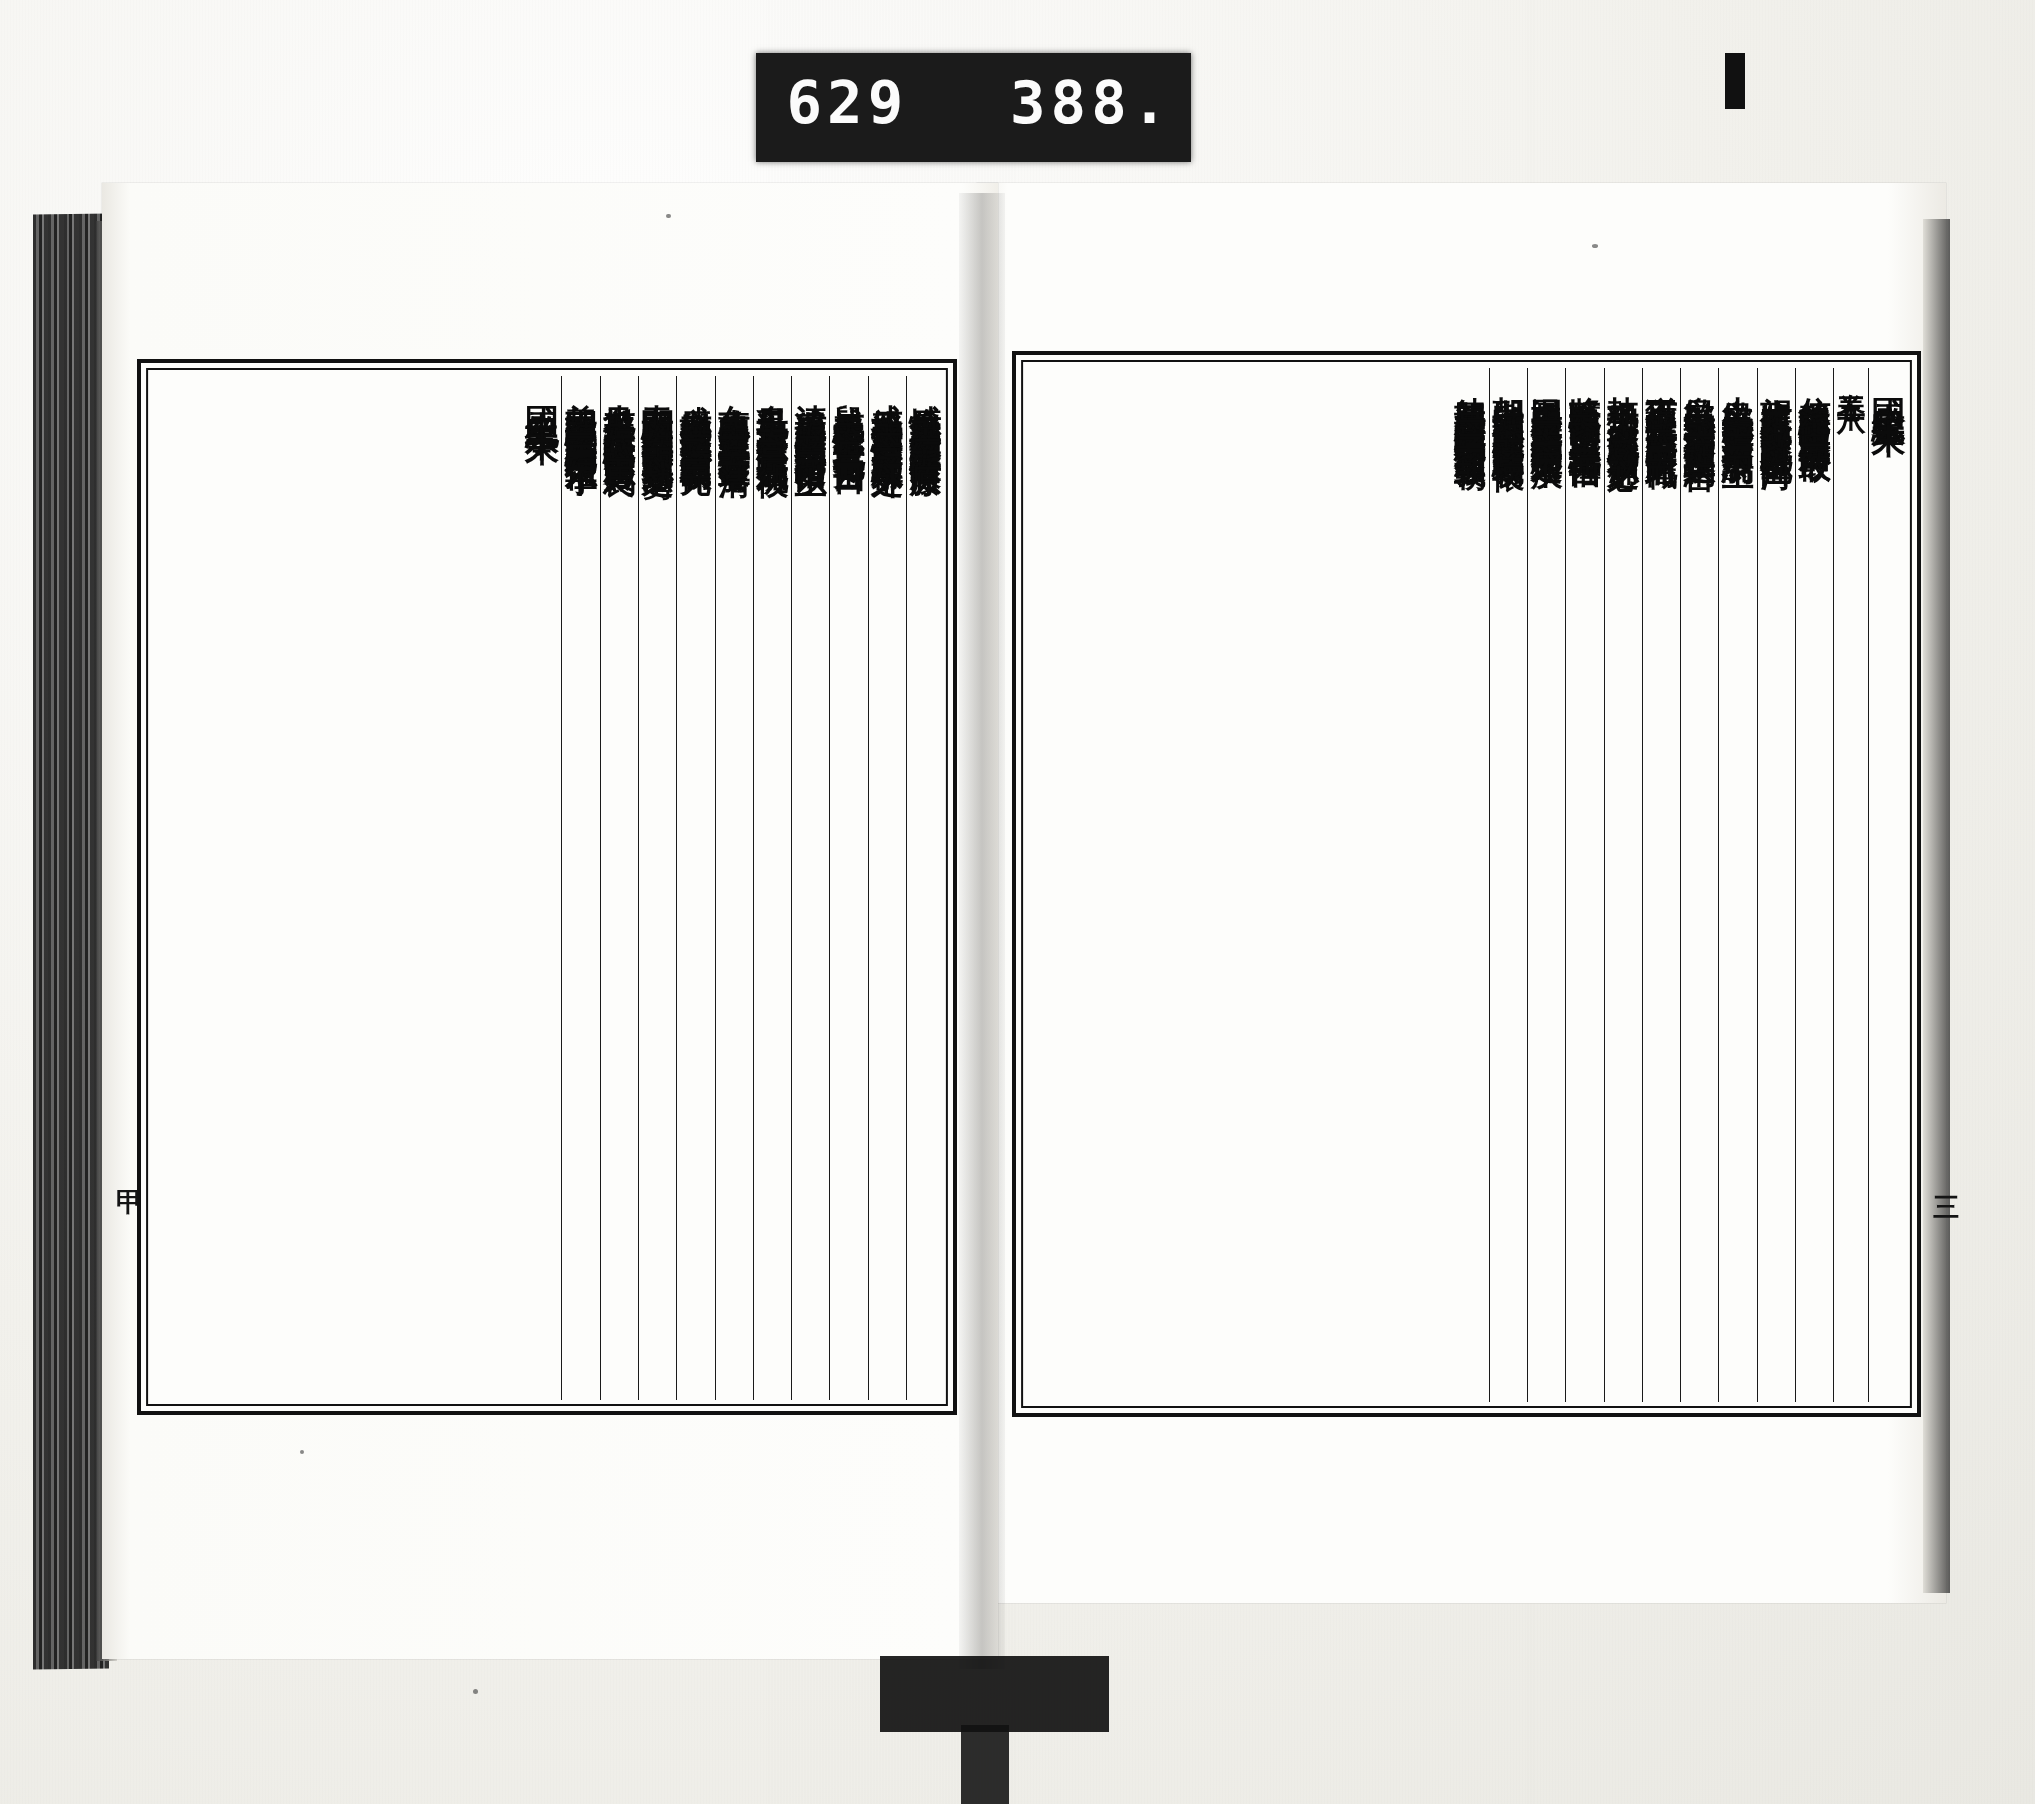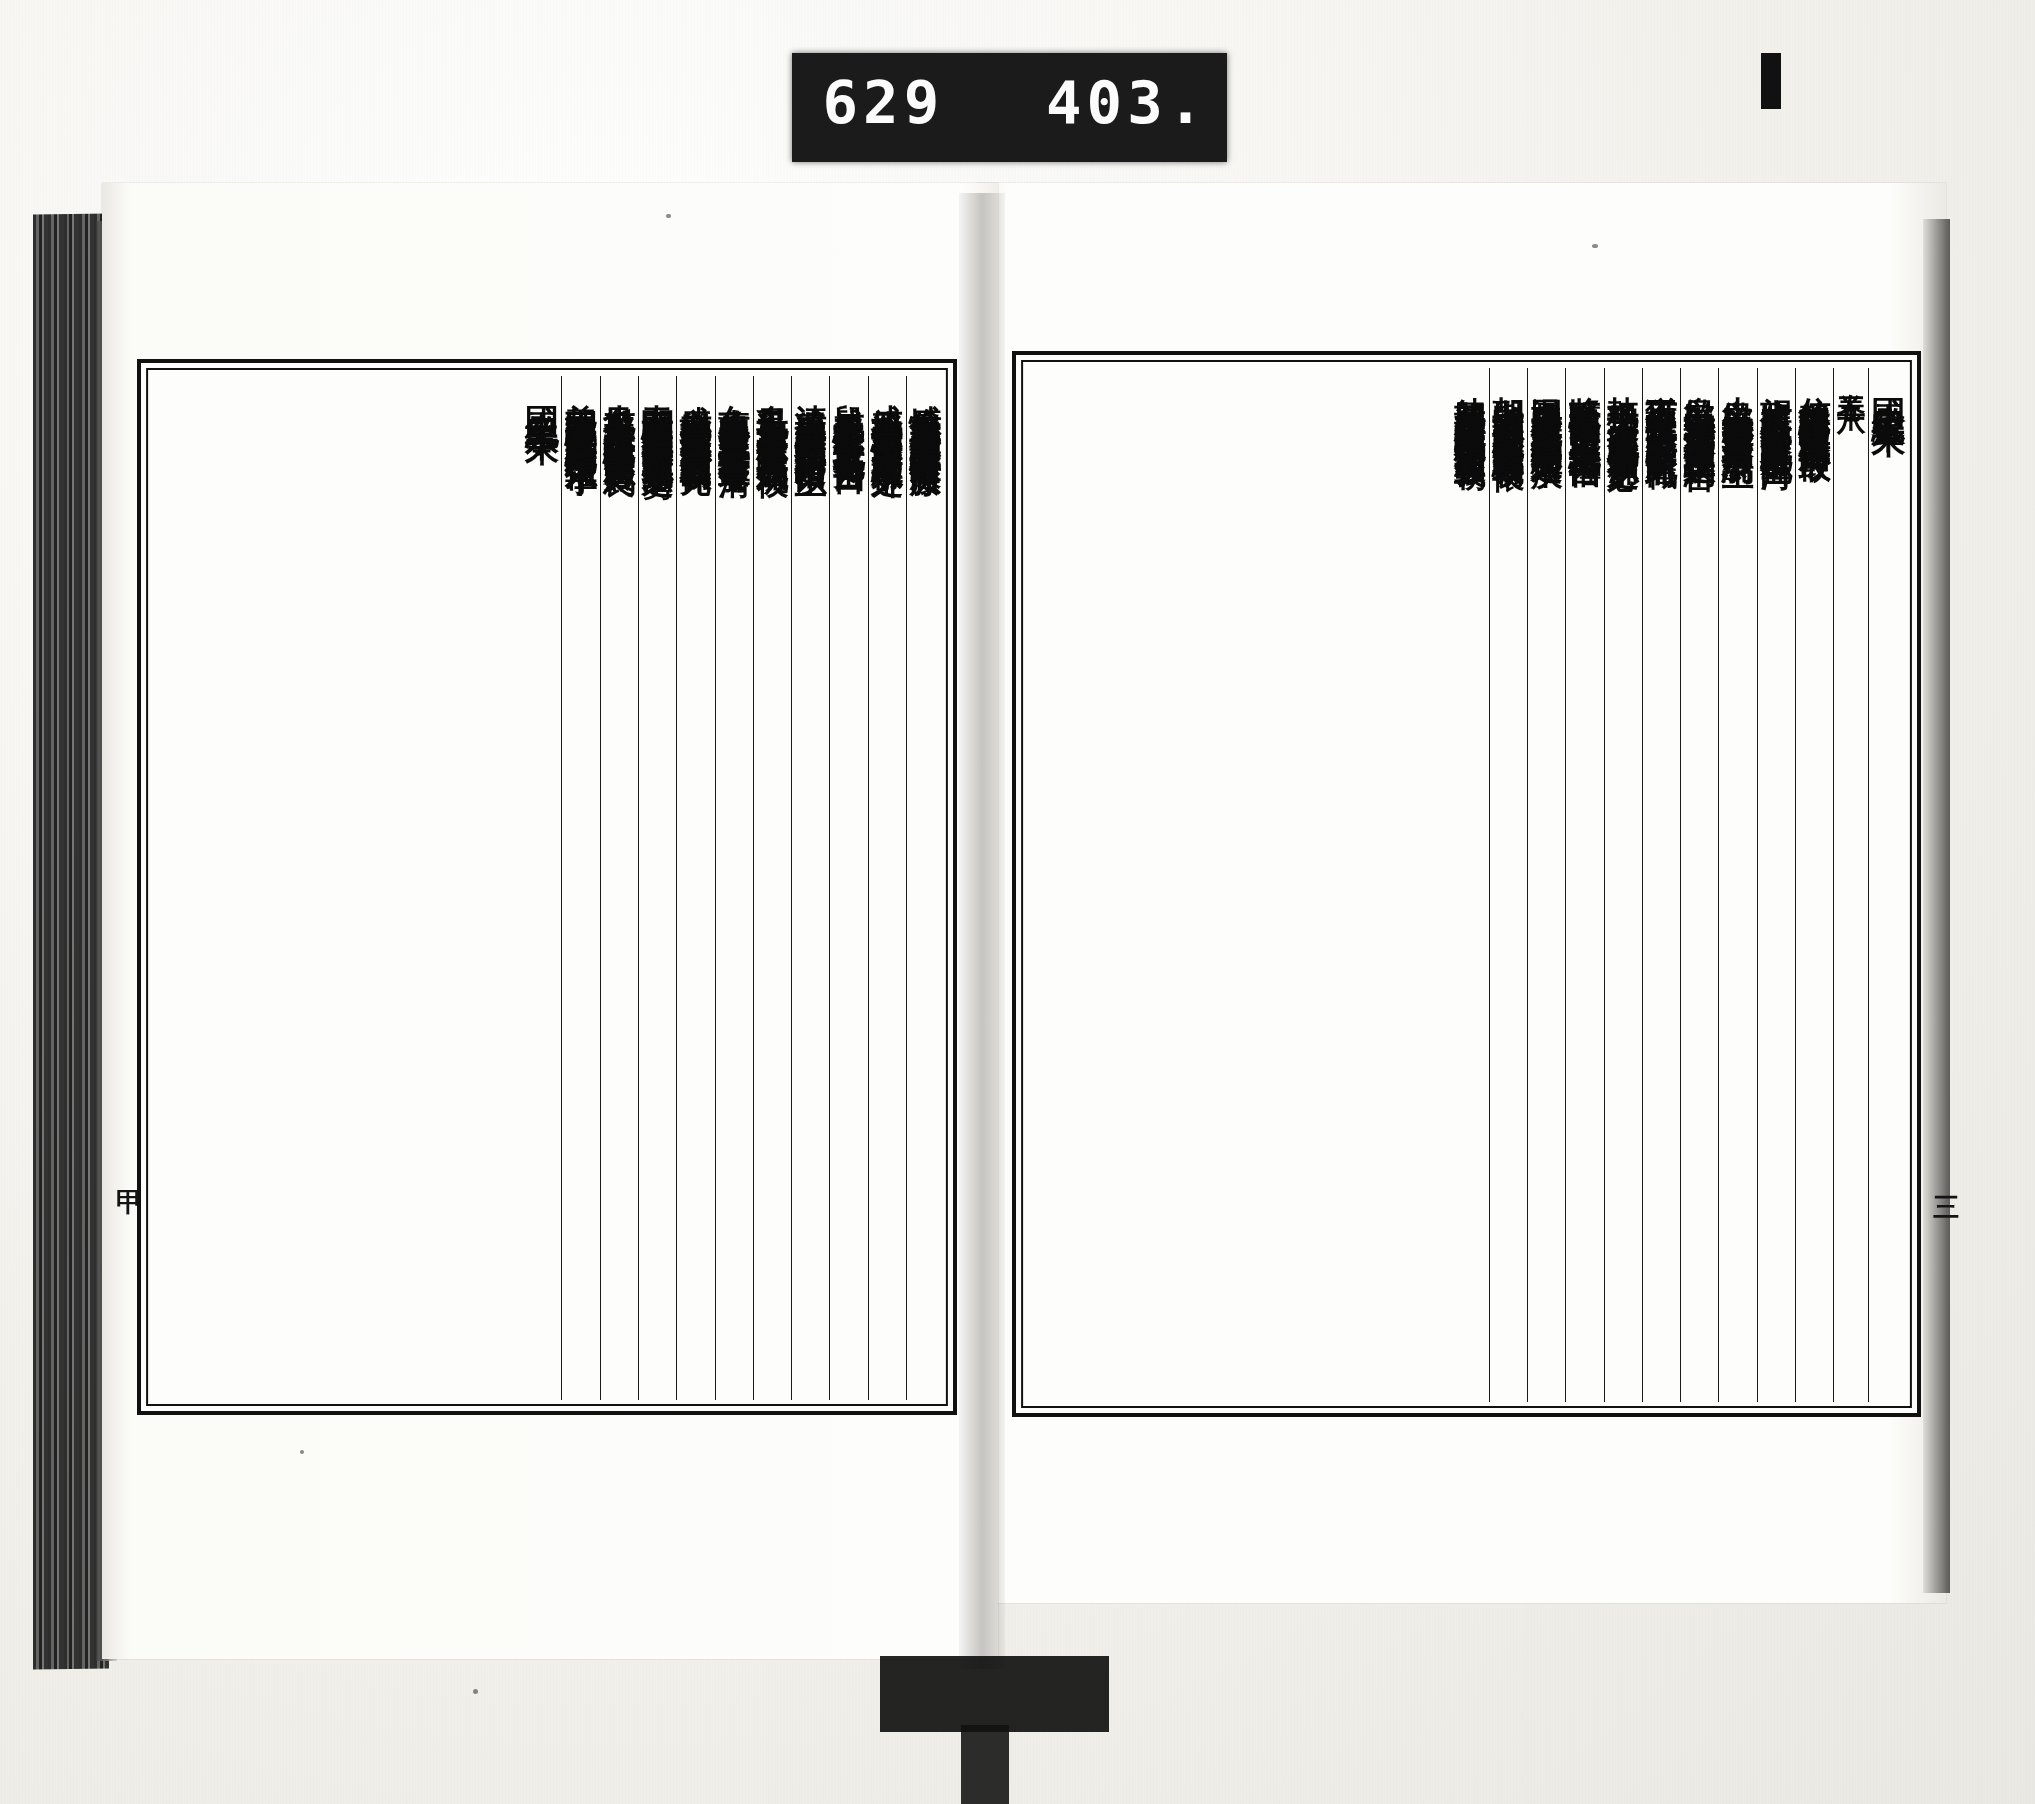--- a/index.html
+++ b/index.html
@@ -32,21 +32,20 @@
       repeating-linear-gradient(0deg, rgba(0,0,0,.022) 0 0.5px, rgba(0,0,0,0) 0.5px 2px);
   }
 
   
   #frame-strip {
     position: absolute;
     left: 756px; top: 53px;
     width: 435px; height: 109px;
     background: #1b1b1b;
     box-shadow: 0 0 6.1px rgba(0,0,0,.55);
-    margin-left: 36px;
   }
   #frame-strip .num {
     position: absolute;
     top: 15.3px;
     color: #fbfbfb;
     font-family: "DejaVu Sans Mono", monospace;
     font-size: 59px;
     letter-spacing: 5.1px;
     font-weight: 700;
   }
@@ -214,21 +213,21 @@
 </style>
 </head>
 <body>
 
 <div id="scan">
   <div class="grain"></div>
 
   <div id="frame-strip">
     <div id="strip-tick"></div>
     <span class="num n1">629</span>
-    <span class="num n2">403.</span>
+    <span class="num n2">388.</span>
   </div>
 
   <div id="book">
 
     <div id="edge-stack"></div>
     <div id="edge-stack2"></div>
 
     <div class="leaf" id="leaf-right"></div>
     <div class="leaf" id="leaf-left"></div>
 

